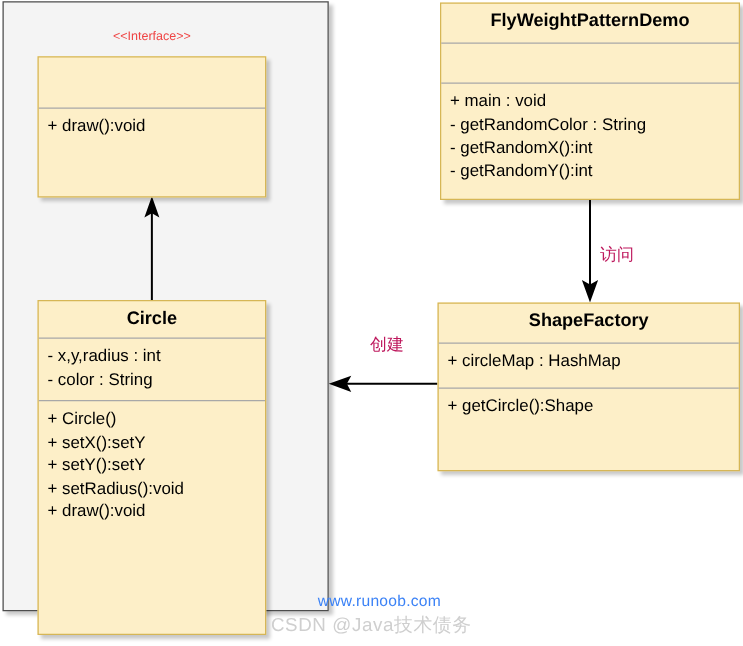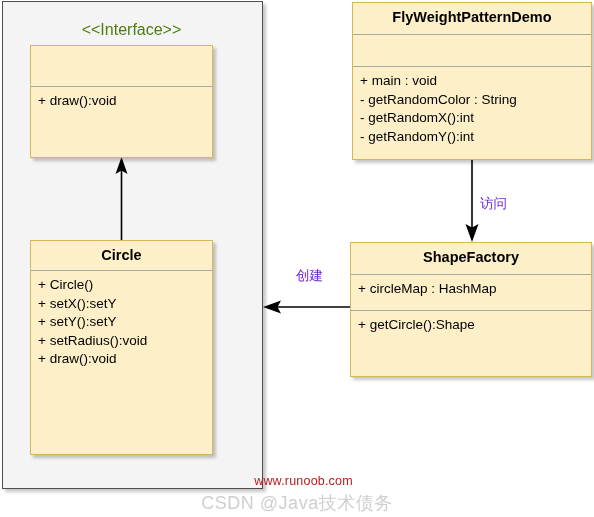--- a/index.html
+++ b/index.html
@@ -69,75 +69,75 @@
     line-height: 18.5px;
     white-space: nowrap;
   }
 
   
   #box-shape        { left: 30px;  top: 45px;  width: 183px; height: 113px; }
   #box-shape .c-title  { height: 28px; }
   #box-shape .c-attrs  { height: 40px; }
   #box-shape .c-ops    { flex: 1; }
 
-  #box-circle       { left: 30px;  top: 240px; width: 183px; height: 215px; }
+  #box-circle       { left: 30px;  top: 240px; width: 183px; height: 268px; }
   #box-circle .c-title { height: 29px; }
   #box-circle .c-attrs { height: 50px; }
   #box-circle .c-ops   { flex: 1; }
 
   #box-demo         { left: 352px; top: 2px;   width: 240px; height: 158px; }
   #box-demo .c-title  { height: 31px; }
   #box-demo .c-attrs  { height: 32px; }
   #box-demo .c-ops    { flex: 1; }
 
   #box-factory      { left: 350px; top: 242px; width: 242px; height: 135px; }
   #box-factory .c-title { height: 31px; }
   #box-factory .c-attrs { height: 36px; }
   #box-factory .c-ops   { flex: 1; }
 
   
   .stereotype {
     position: absolute;
-    left: 40px;
+    left: 30px;
     top: 21px;
     width: 183px;
     text-align: center;
-    font-size: 16px;
-    color: #4d7c0f;
+    font-size: 10px;
+    color: #ef4444;
     line-height: 18px;
   }
 
   
   .edge-label {
     position: absolute;
     font-size: 13.5px;
-    color: #6d28d9;
+    color: #be185d;
     white-space: nowrap;
     line-height: 16px;
   }
   #label-create { left: 296px; top: 268px; }
   #label-access { left: 480px; top: 196px; }
 
   
   .watermark {
     position: absolute;
     white-space: nowrap;
     text-align: center;
   }
   #wm-runoob {
     left: 13px; right: 0;
     top: 474px;
     font-size: 12.5px;
-    color: #b91c1c;
+    color: #3b82f6;
     letter-spacing: 0.2px;
   }
   #wm-csdn {
     left: 0; right: 0;
     top: 491px;
-    font-size: 18px;
+    font-size: 15px;
     color: #cfcfcf;
     letter-spacing: 0.5px;
   }
 
   svg.connectors {
     position: absolute;
     left: 0; top: 0;
     width: 594px;
     height: 517px;
     pointer-events: none;
@@ -180,20 +180,24 @@
 
   <div class="uml-box" id="box-shape">
     <div class="compartment c-attrs"></div>
     <div class="compartment c-ops">
       <div class="member">+ draw():void</div>
     </div>
   </div>
 
   <div class="uml-box" id="box-circle">
     <div class="compartment title c-title">Circle</div>
+    <div class="compartment c-attrs">
+      <div class="member">- x,y,radius : int</div>
+      <div class="member">- color : String</div>
+    </div>
     <div class="compartment c-ops">
       <div class="member">+ Circle()</div>
       <div class="member">+ setX():setY</div>
       <div class="member">+ setY():setY</div>
       <div class="member">+ setRadius():void</div>
       <div class="member">+ draw():void</div>
     </div>
   </div>
 
   <div class="uml-box" id="box-demo">

